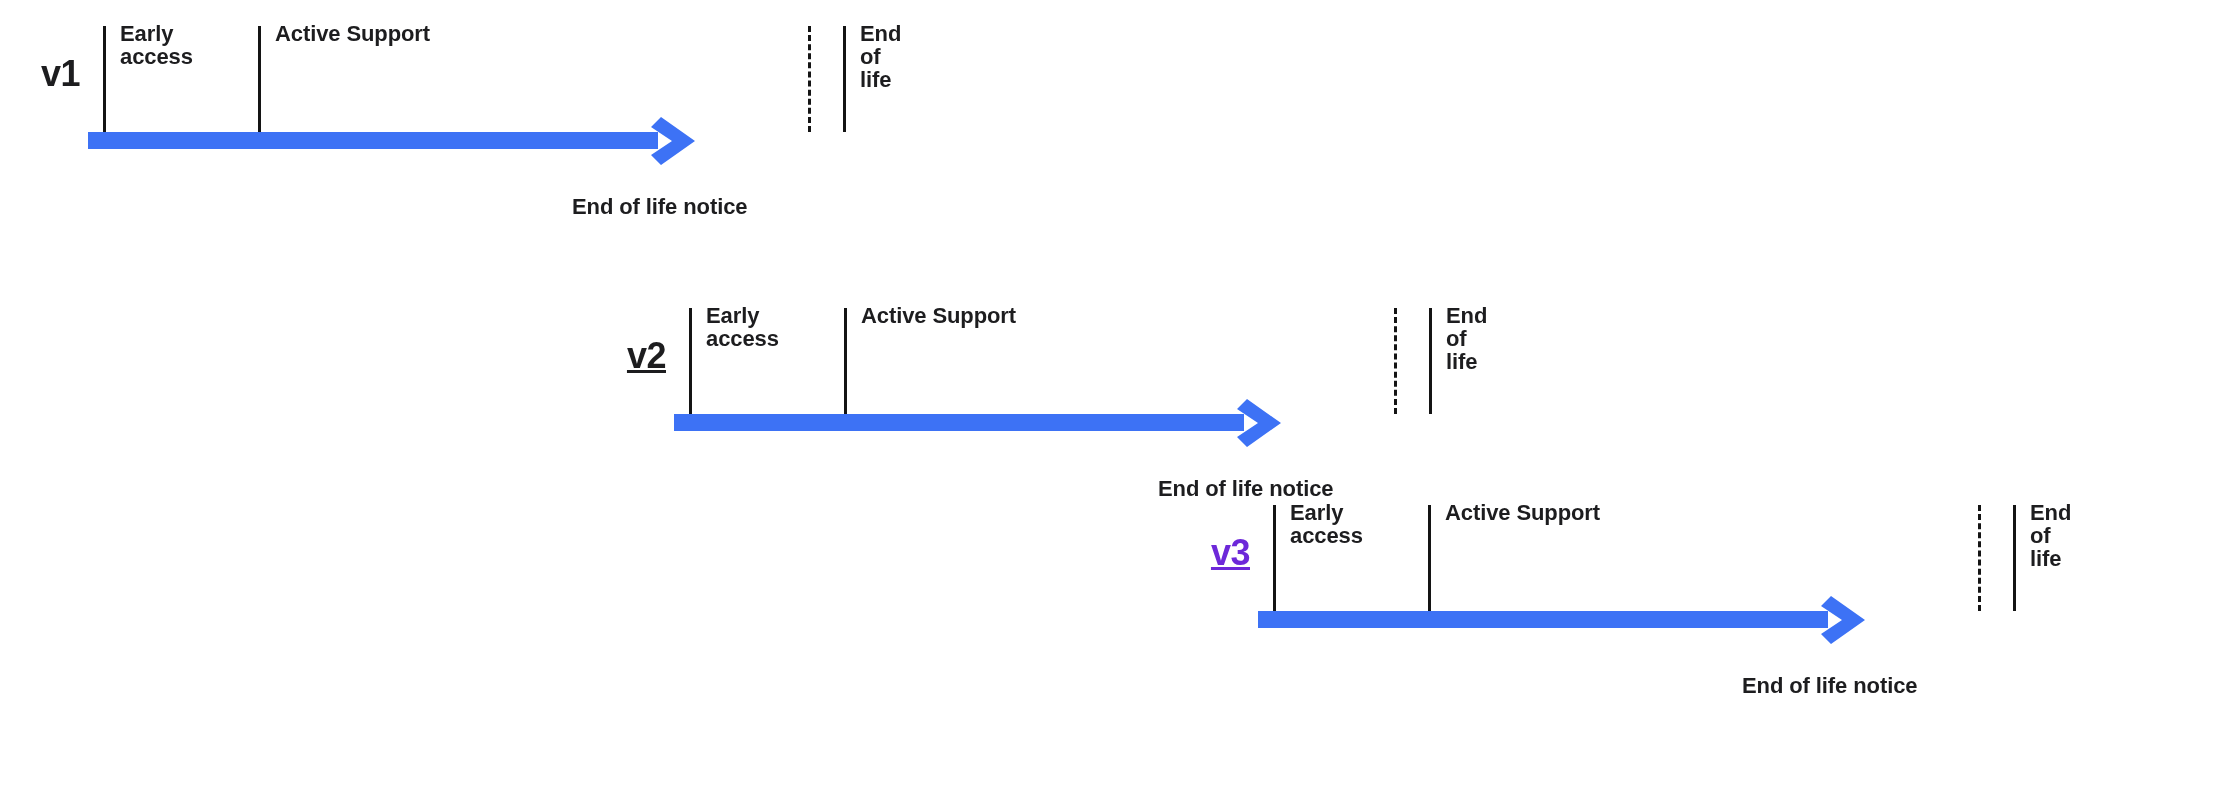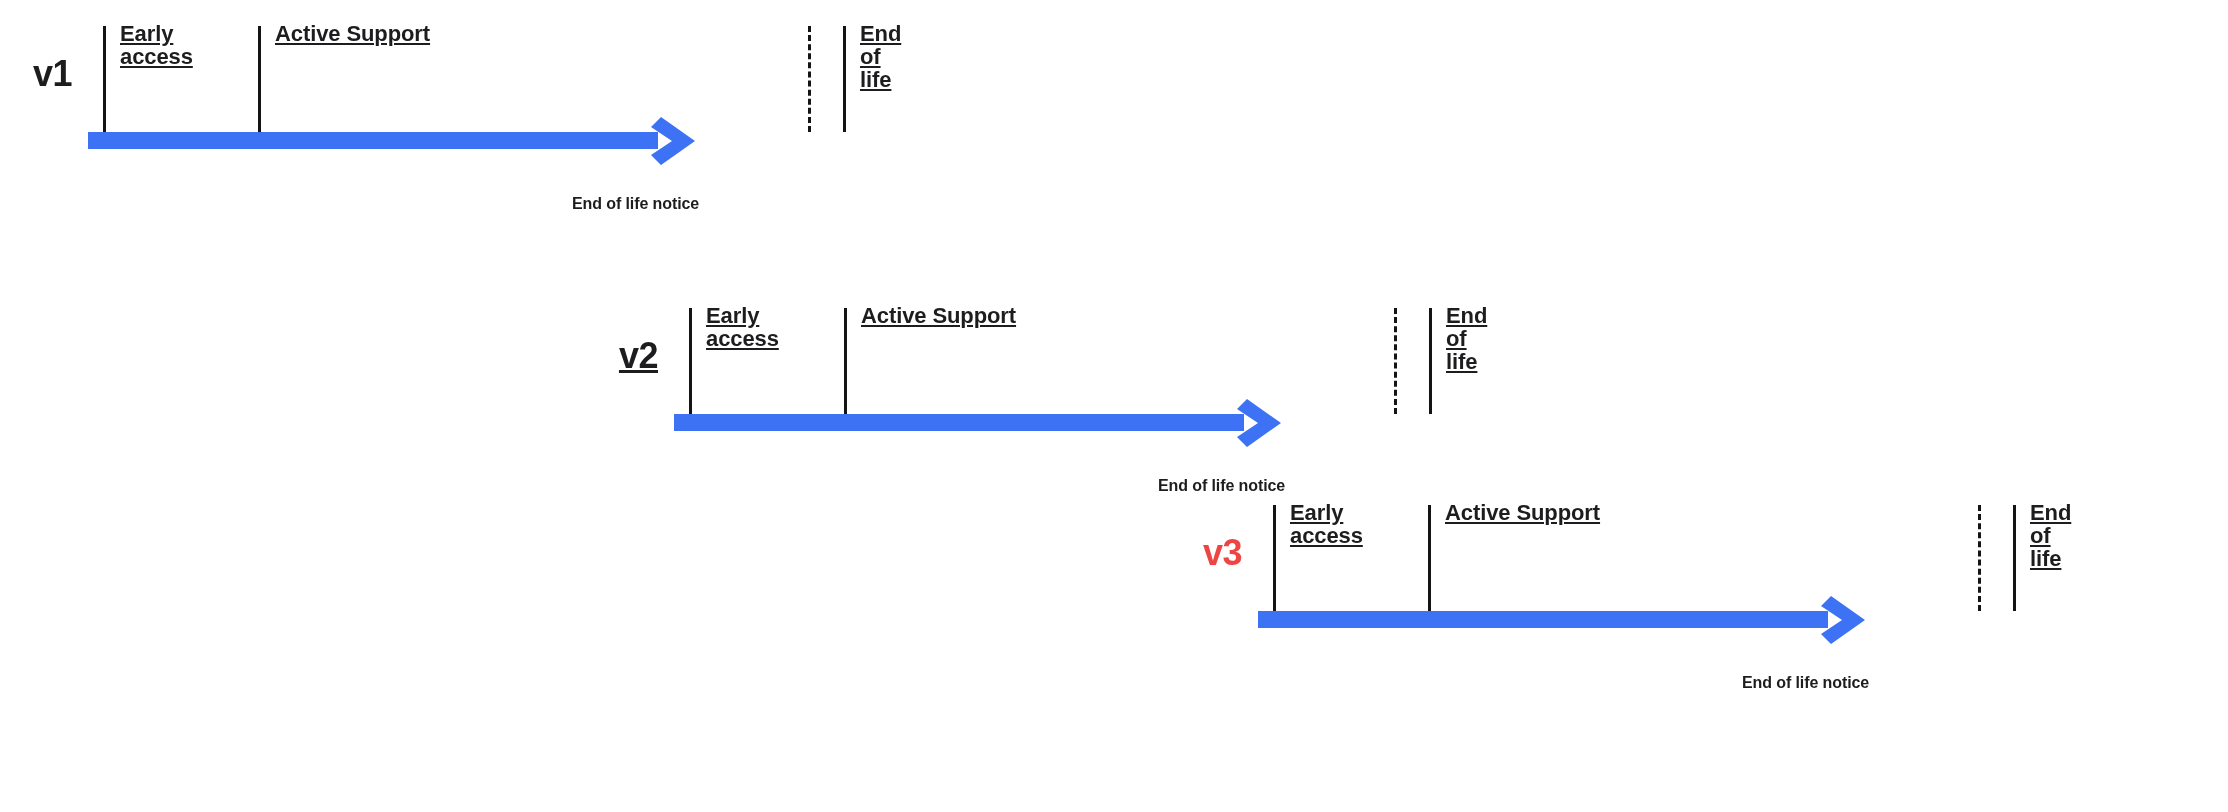--- a/index.html
+++ b/index.html
@@ -21,21 +21,21 @@
 
   
   .timeline-row {
     position: absolute;
     height: 220px;
   }
 
   
   .version-label {
     position: absolute;
-    left: 4px;
+    left: 12px;
     top: 46px;
     width: 68px;
     text-align: right;
     font-size: 36px;
     font-weight: 700;
     color: #1d1d1f;
     letter-spacing: -0.5px;
     line-height: 1;
     white-space: nowrap;
   }
@@ -72,27 +72,26 @@
   
   .phase-label {
     position: absolute;
     top: 12px;
     font-size: 22px;
     font-weight: 700;
     color: #1d1d1f;
     line-height: 1.05;
     white-space: pre-line;
     letter-spacing: -0.1px;
-    text-decoration: underline;
   }
 
   
   .notice-label {
     position: absolute;
-    font-size: 16px;
+    font-size: 22px;
     font-weight: 700;
     color: #1d1d1f;
     line-height: 1;
     white-space: nowrap;
     letter-spacing: -0.1px;
   }
 </style>
 </head>
 <body>
 
@@ -127,21 +126,21 @@
       <div class="phase-label" style="left: 860px; color: rgb(29, 29, 31);">End of life</div>
       <div class="track" style="left: 88px; width: 570px; background: rgb(61, 114, 245);"></div>
       <div class="arrow-head" style="left: 645px;">
         <svg width="56" height="56" viewBox="0 0 56 56" aria-hidden="true">
           <path d="M16 4 L50 28 L16 52 L6 42 L27 28 L6 14 Z" fill="#3d72f5"></path>
         </svg>
       </div>
       <div class="notice-label" style="left: 572px; top: 186px; color: rgb(29, 29, 31);">End of life notice</div>
     </div>
     <div class="timeline-row" style="left: 1170px; top: 489px; width: 705px;">
-      <div class="version-label" style="color: #ef4444;">v3</div>
+      <div class="version-label" style="color: #6d28d9; text-decoration: underline;">v3</div>
       <div class="phase-divider" style="left: 103px; height: 106px; background: rgb(20, 20, 20);"></div>
       <div class="phase-divider" style="left: 258px; height: 106px; background: rgb(20, 20, 20);"></div>
       <div class="phase-divider dashed" style="left: 808px; height: 106px; border-left-color: rgb(20, 20, 20);"></div>
       <div class="phase-divider" style="left: 843px; height: 106px; background: rgb(20, 20, 20);"></div>
       <div class="phase-label" style="left: 120px; color: rgb(29, 29, 31);">Early
 access</div>
       <div class="phase-label" style="left: 275px; color: rgb(29, 29, 31);">Active Support</div>
       <div class="phase-label" style="left: 860px; color: rgb(29, 29, 31);">End of life</div>
       <div class="track" style="left: 88px; width: 570px; background: rgb(61, 114, 245);"></div>
       <div class="arrow-head" style="left: 645px;">

